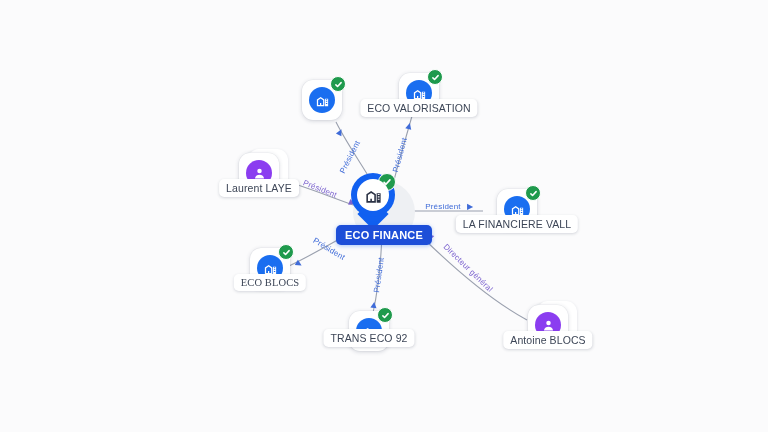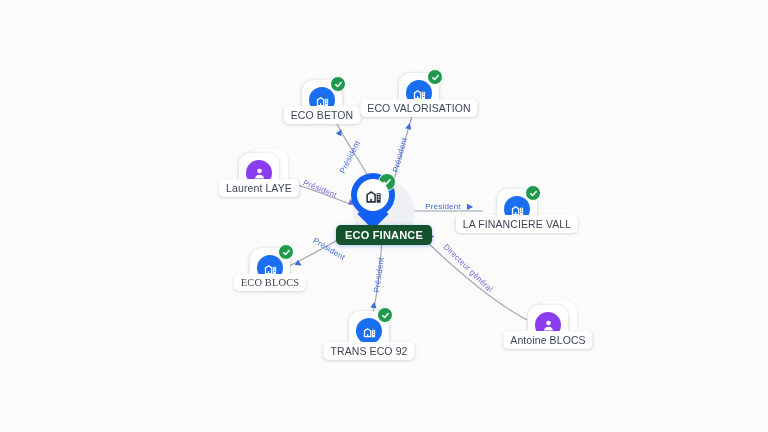--- a/index.html
+++ b/index.html
@@ -67,21 +67,21 @@
     position:absolute;left:50%;top:30px;transform:translateX(-50%) rotate(45deg);
     width:22px;height:22px;background:#1160f0;border-radius:0 0 4px 0;
   }
   .pin .inner{
     position:absolute;left:6px;top:6px;width:32px;height:32px;border-radius:50%;
     background:#fff;display:flex;align-items:center;justify-content:center;z-index:2;
   }
   .pin .check{right:-1px;top:0px;width:16px;height:16px;}
   .pill{
     position:absolute;left:50%;transform:translateX(-50%);
-    background:#14532d;color:#fff;font-size:11px;font-weight:600;letter-spacing:.2px;
+    background:#1d4ed8;color:#fff;font-size:11px;font-weight:600;letter-spacing:.2px;
     padding:4px 9px;border-radius:5px;white-space:nowrap;
     box-shadow:0 1px 4px rgba(17,96,240,.35);
   }
 
   
   .elabel{
     position:absolute;white-space:nowrap;font-size:8px;letter-spacing:.2px;
     transform-origin:50% 50%;
   }
   .elabel.blue{color:#3f6bd8;}
@@ -132,21 +132,20 @@
               <path d="M3 21V10.5l6-4.2 6 4.2V21H3zm2-2h3v-3h2v3h3v-7.5L9 8.7 5 11.5V19z"></path>
               <path d="M16 21V9h5v12h-5zm1.4-9.6h2.2V10h-2.2v1.4zm0 3h2.2v-1.4h-2.2v1.4zm0 3h2.2v-1.4h-2.2v1.4z"></path>
             </svg>
           </div>
           <div class="check">
             <svg width="9" height="9" viewBox="0 0 24 24" fill="none" stroke="#fff" stroke-width="4" stroke-linecap="round" stroke-linejoin="round">
               <path d="M5 13l4.5 4.5L19 7"></path>
             </svg>
           </div>
         </div>
-        <div class="nlabel" style="top: 26px;">ECO BETON</div>
       </div>
       <div class="node" style="left: 419px; top: 93px;">
         <div class="card">
           <div class="ico company">
             <svg width="15" height="15" viewBox="0 0 24 24" fill="#ffffff">
               <path d="M3 21V10.5l6-4.2 6 4.2V21H3zm2-2h3v-3h2v3h3v-7.5L9 8.7 5 11.5V19z"></path>
               <path d="M16 21V9h5v12h-5zm1.4-9.6h2.2V10h-2.2v1.4zm0 3h2.2v-1.4h-2.2v1.4zm0 3h2.2v-1.4h-2.2v1.4z"></path>
             </svg>
           </div>
           <div class="check">
@@ -207,21 +206,21 @@
               <path d="M3 21V10.5l6-4.2 6 4.2V21H3zm2-2h3v-3h2v3h3v-7.5L9 8.7 5 11.5V19z"></path>
               <path d="M16 21V9h5v12h-5zm1.4-9.6h2.2V10h-2.2v1.4zm0 3h2.2v-1.4h-2.2v1.4zm0 3h2.2v-1.4h-2.2v1.4z"></path>
             </svg>
           </div>
           <div class="check">
             <svg width="9" height="9" viewBox="0 0 24 24" fill="none" stroke="#fff" stroke-width="4" stroke-linecap="round" stroke-linejoin="round">
               <path d="M5 13l4.5 4.5L19 7"></path>
             </svg>
           </div>
         </div>
-        <div class="nlabel" style="top: 31px;">TRANS ECO 92</div>
+        <div class="nlabel" style="top: 18px;">TRANS ECO 92</div>
       </div>
       <div class="node" style="left: 548px; top: 325px;">
         <div class="card stack">
           <div class="ico person">
             <svg width="15" height="15" viewBox="0 0 24 24" fill="#ffffff">
               <circle cx="12" cy="8" r="3.6"></circle>
               <path d="M4.8 20c0-4 3.3-6.2 7.2-6.2S19.2 16 19.2 20H4.8z"></path>
             </svg>
           </div>
         </div>

